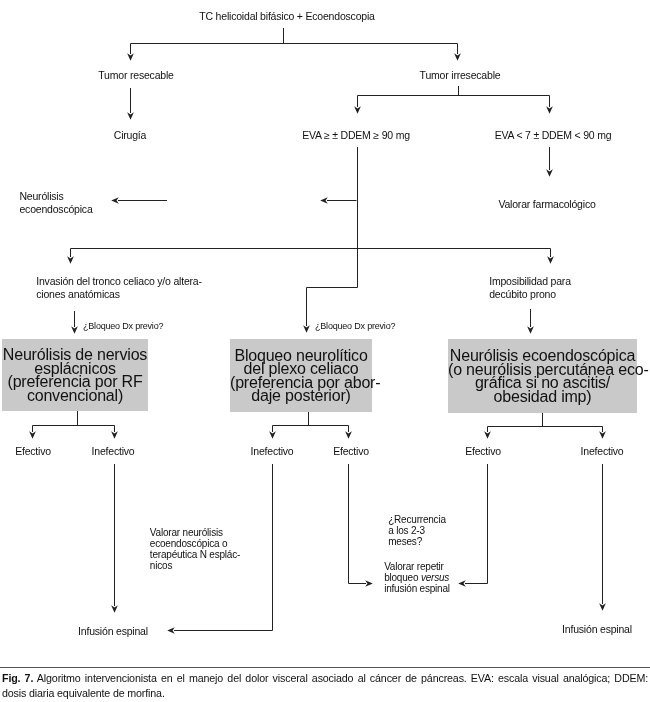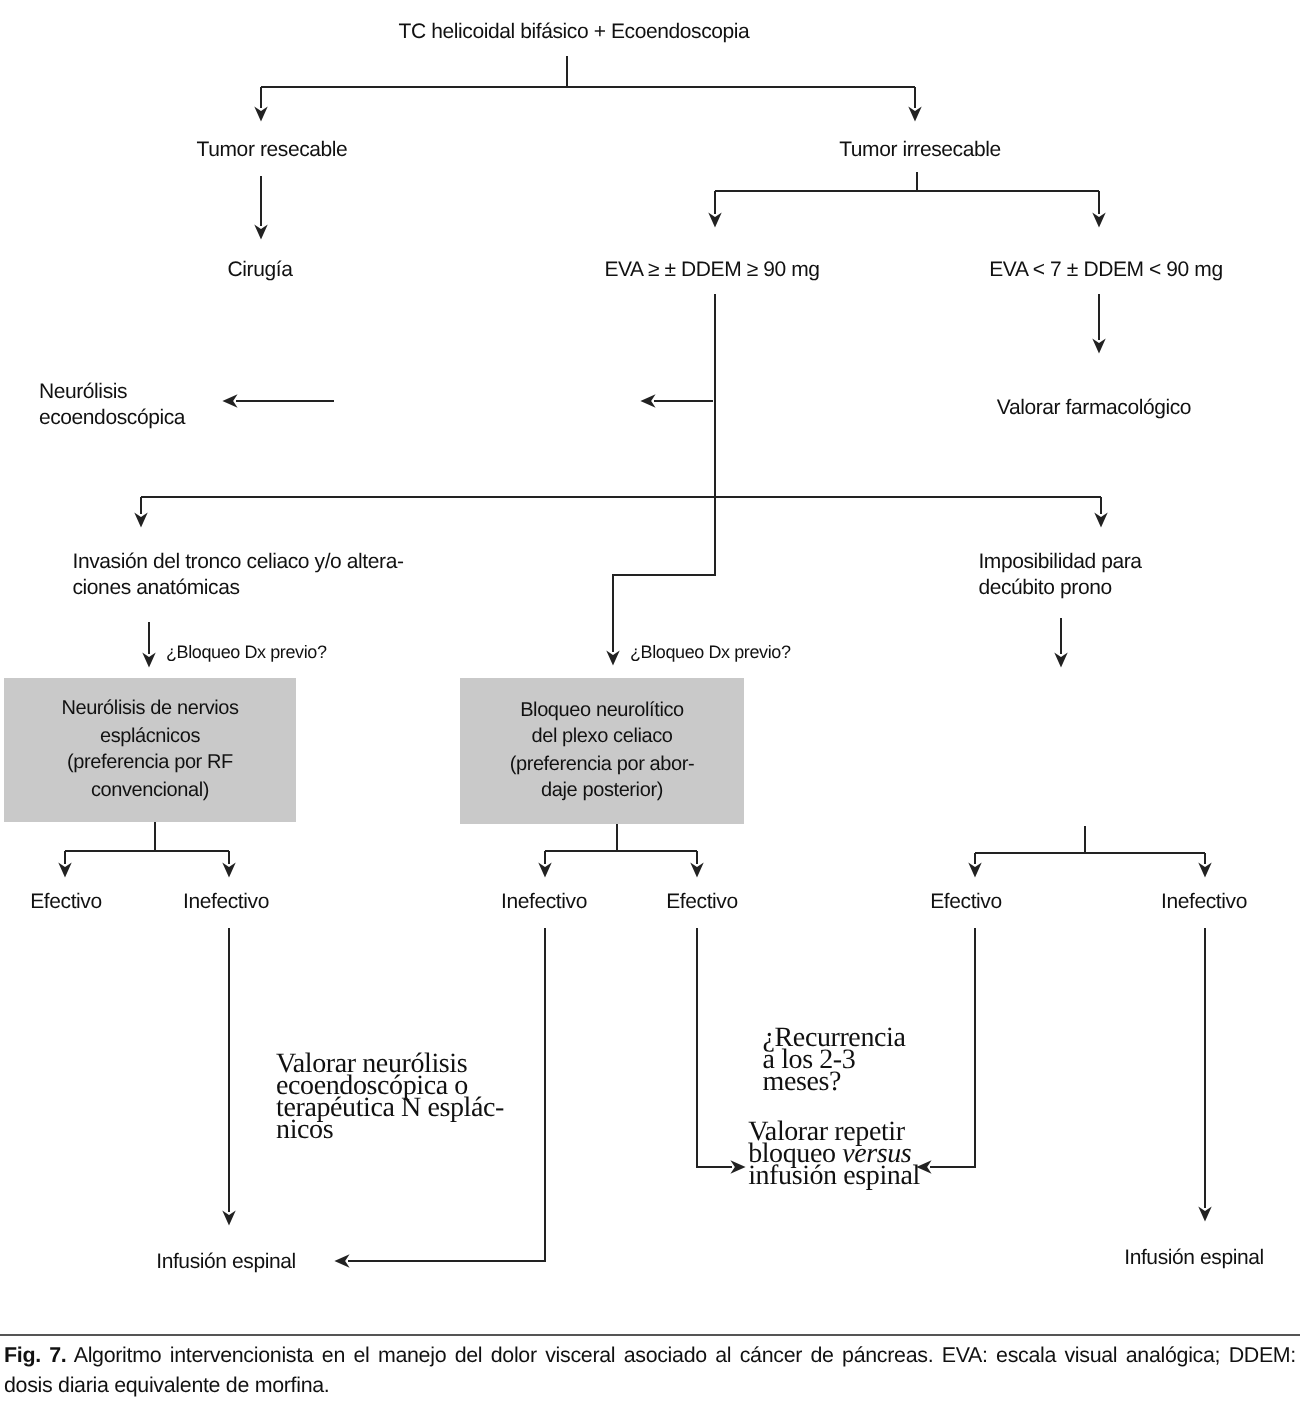--- a/index.html
+++ b/index.html
@@ -11,29 +11,29 @@
   }
   .wires { position:absolute; left:0; top:0; }
   .ln { fill:none; stroke:var(--line,#222); stroke-width:1; }
   #ah path { fill:var(--line,#222); stroke:none; }
   .node {
     position:absolute; transform:translateX(-50%);
     text-align:left; font-size:10.5px; line-height:13px;
     white-space:nowrap; letter-spacing:-0.2px;
   }
   .b { font-weight:normal; }
-  .small { font-size:14px; line-height:11px;font-family:Liberation Serif, serif; }
+  .small { font-size:10px; line-height:11px; }
   .note {
     position:absolute; font-size:9px; line-height:11px;
     white-space:nowrap; letter-spacing:-0.2px;
   }
   .gbox {
     position:absolute; background:var(--box-fill,#c9c9c9);
     display:flex; flex-direction:column; justify-content:center;
-    text-align:center; font-size:10px; line-height:13.5px;
+    text-align:center; font-size:16px; line-height:13.5px;
     letter-spacing:-0.2px; white-space:nowrap;
   }
   .caption-rule { position:absolute; left:0; right:0; top:667px; border-top:1px solid #555; }
   .caption {
     position:absolute; left:2px; right:2px; top:671px; margin:0;
     font-size:10.7px; line-height:14.5px; text-align:justify;
     letter-spacing:-0.15px;
   }
   i { font-style:italic; }
 </style>
@@ -118,20 +118,26 @@
     <div>convencional)</div>
   </div>
 
   <div class="gbox" style="left:230px;top:339px;width:142px;height:73px">
     <div class="b">Bloqueo neurolítico</div>
     <div class="b">del plexo celiaco</div>
     <div>(preferencia por abor-</div>
     <div>daje posterior)</div>
   </div>
 
+  <div class="gbox" style="left:448px;top:339px;width:189px;height:74px">
+    <div class="b">Neurólisis ecoendoscópica</div>
+    <div>(o neurólisis percutánea eco-</div>
+    <div>gráfica si no ascitis/</div>
+    <div>obesidad imp)</div>
+  </div>
 
   <div class="node" style="left:33px;top:445px">Efectivo</div>
   <div class="node" style="left:113px;top:445px">Inefectivo</div>
   <div class="node" style="left:272px;top:445px">Inefectivo</div>
   <div class="node" style="left:351px;top:445px">Efectivo</div>
   <div class="node" style="left:483px;top:445px">Efectivo</div>
   <div class="node" style="left:602px;top:445px">Inefectivo</div>
 
   <div class="node small" style="left:195px;top:527px">
     <div>Valorar neurólisis</div>

